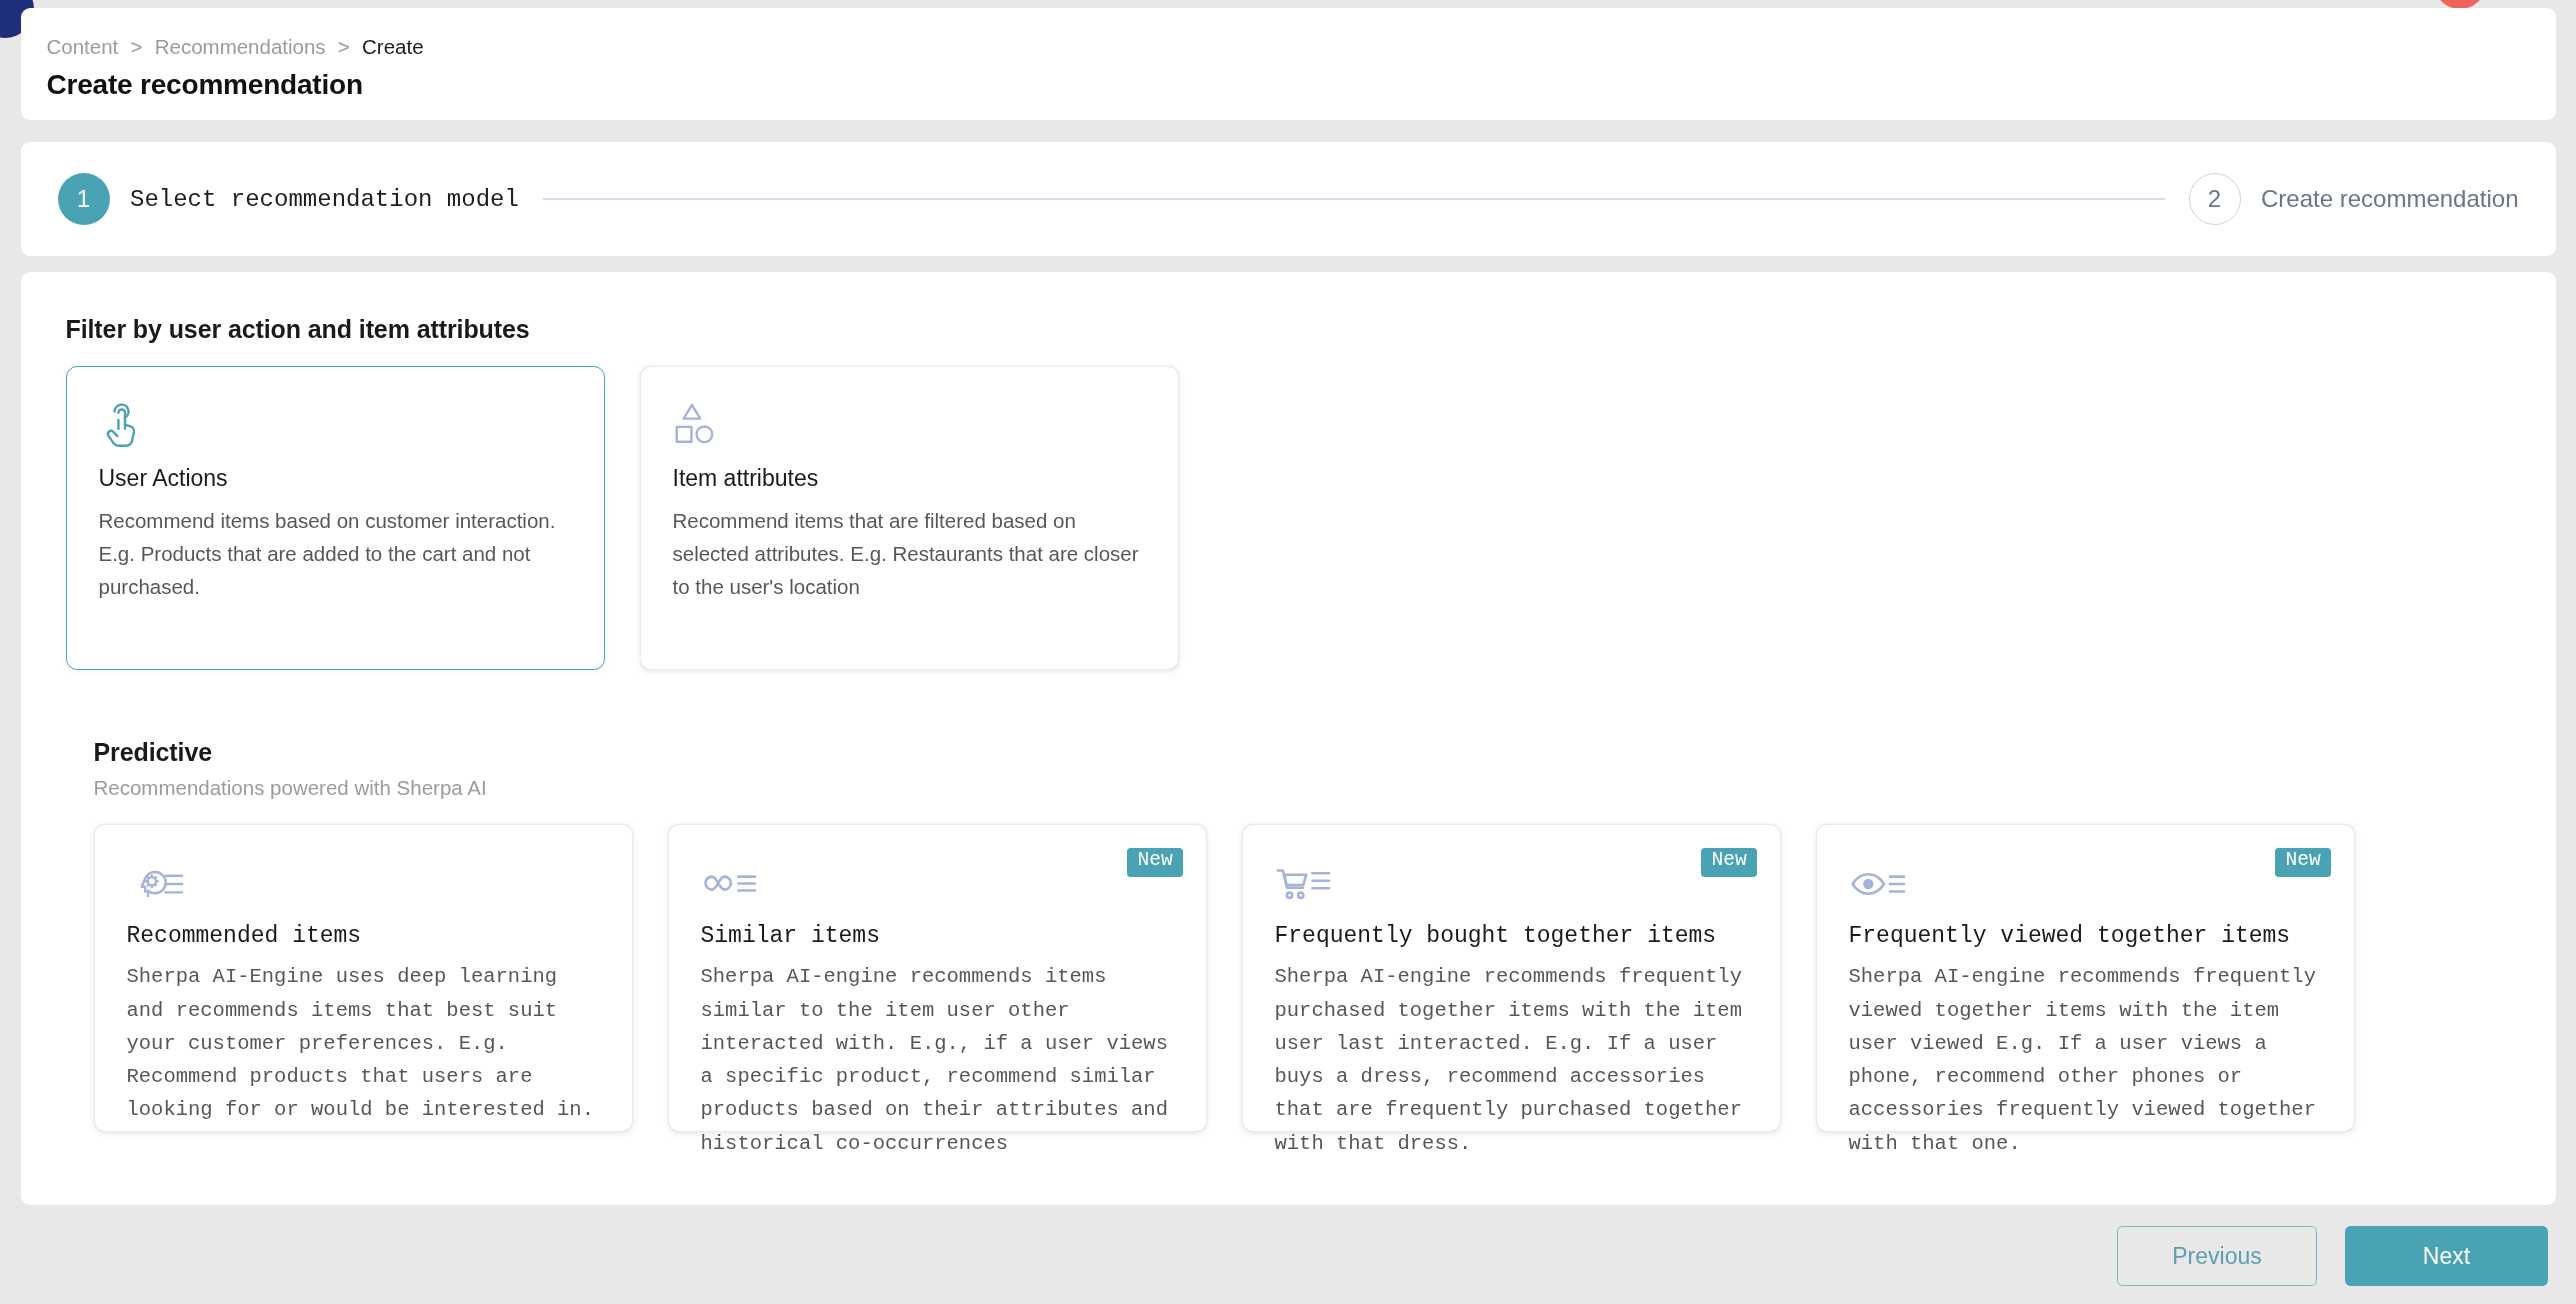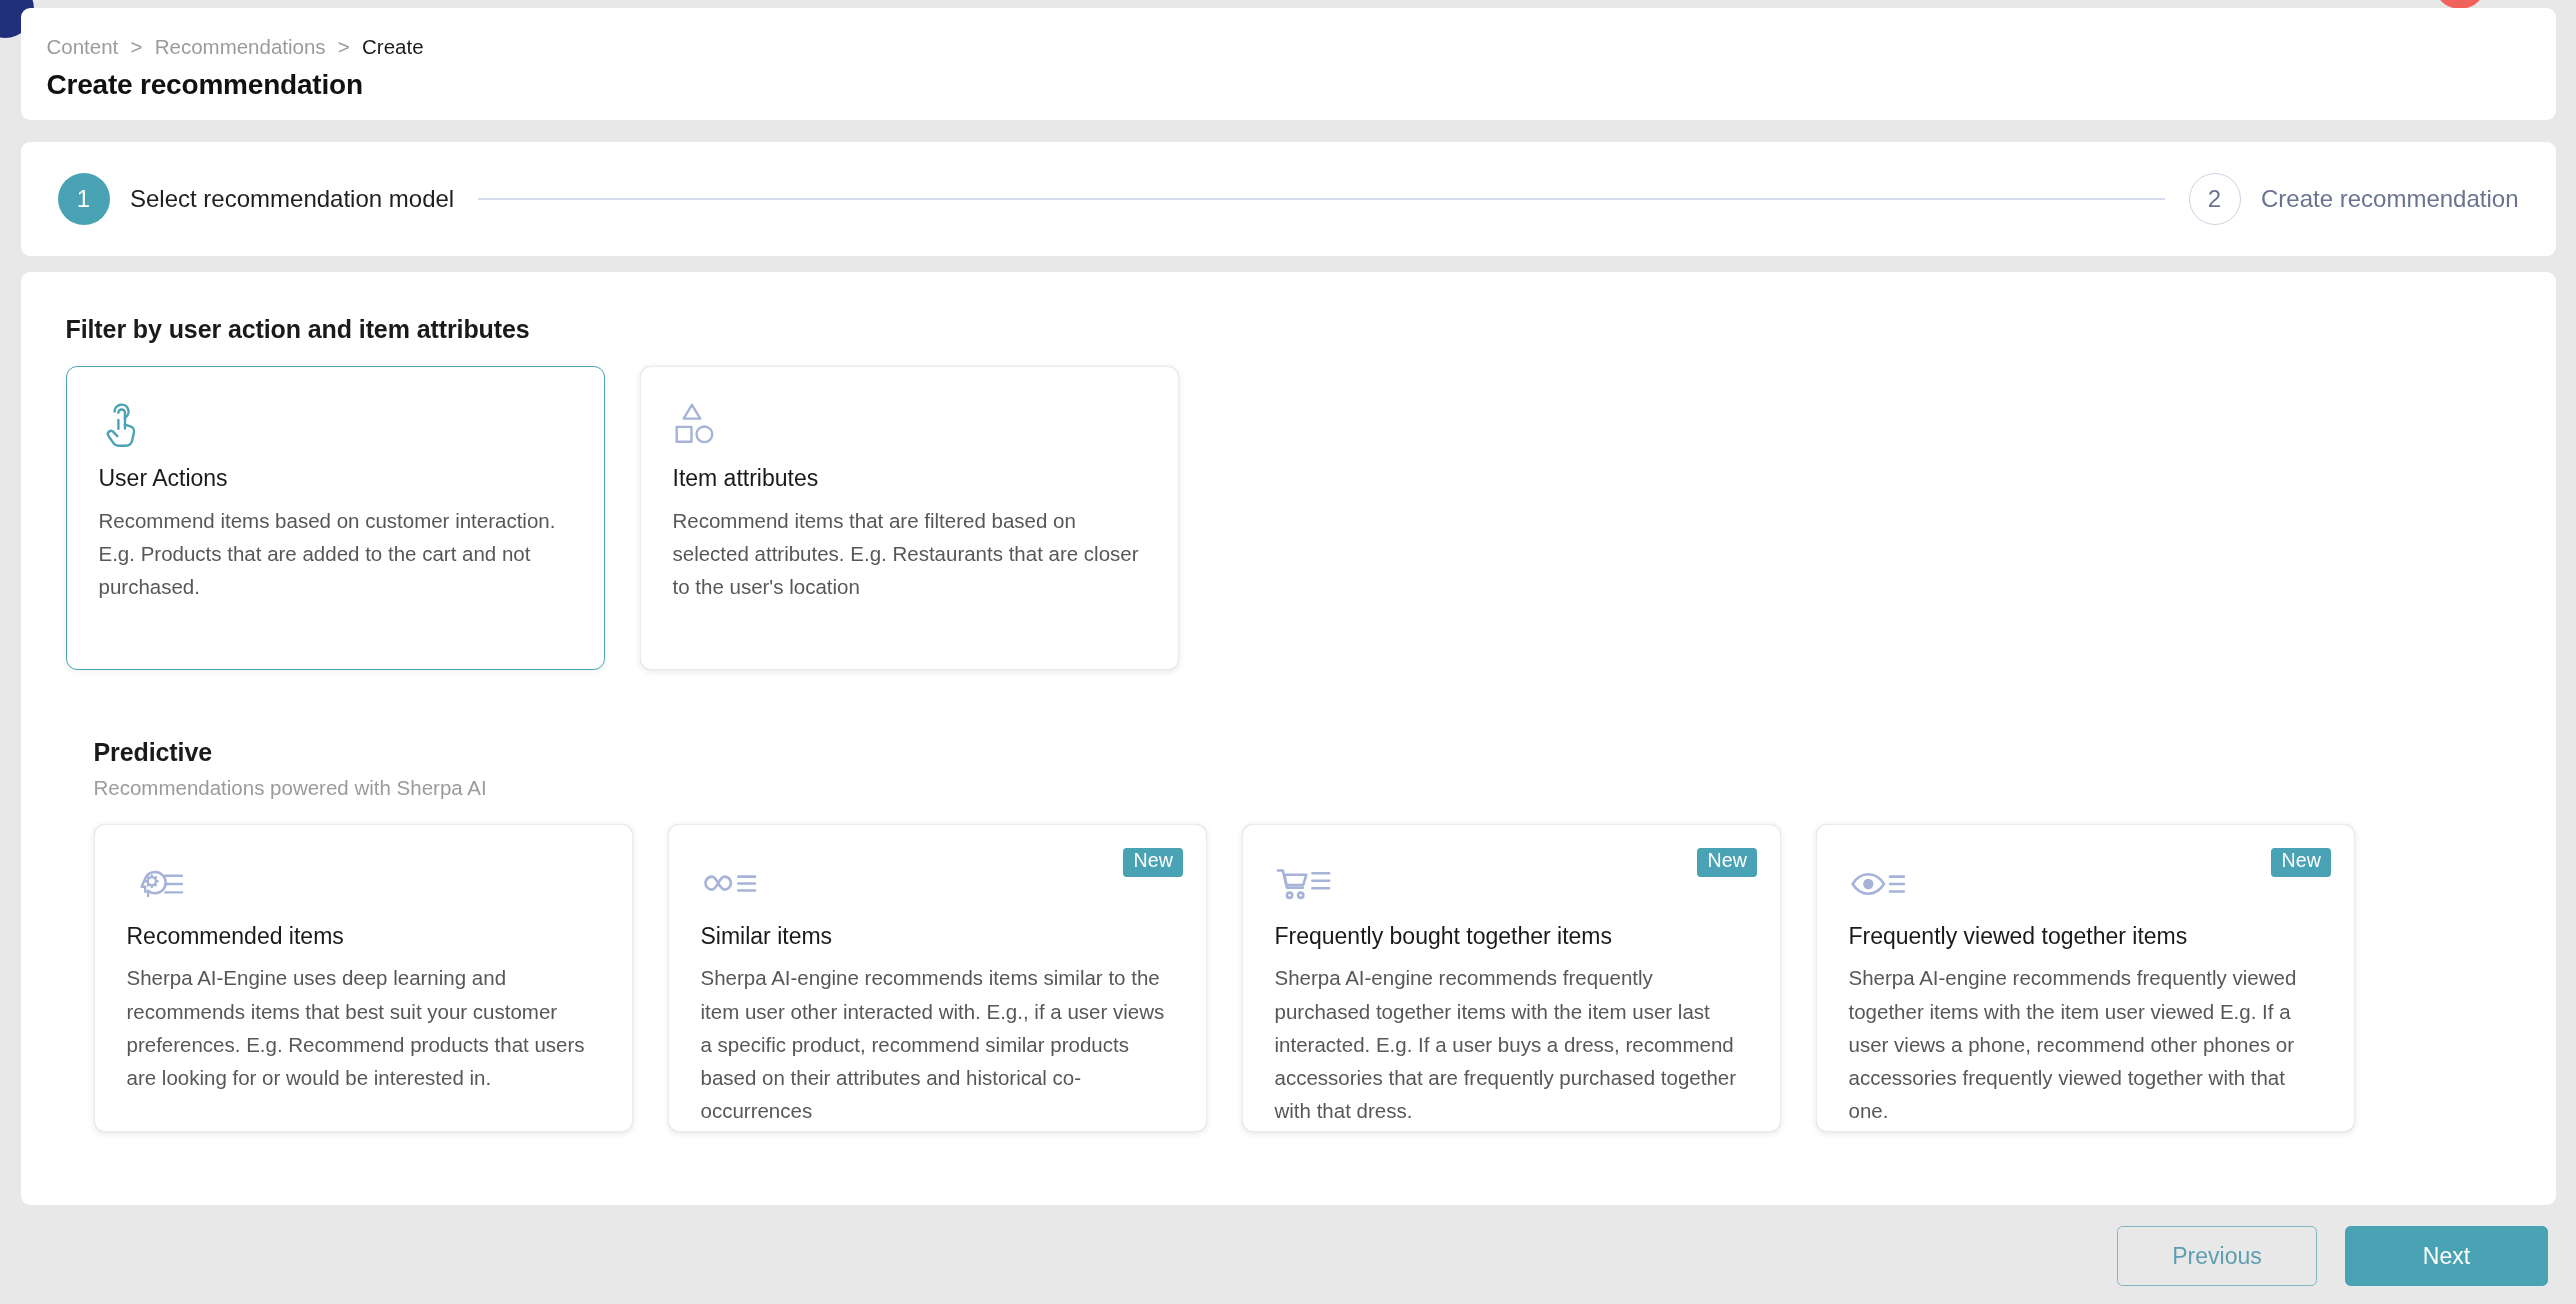--- a/index.html
+++ b/index.html
@@ -41,21 +41,21 @@
   }
   .step { display: flex; align-items: center; flex: 0 0 auto; }
   .step-num {
     width: 52px; height: 52px; border-radius: 50%;
     display: flex; align-items: center; justify-content: center;
     font-size: 24px; flex: 0 0 auto;
   }
   .step-num.active { background: #4aa3b5; color: #ffffff; }
   .step-num.idle { background: #ffffff; border: 1.4px solid #cdd3e3; color: #6a7490; }
   .step-label { font-size: 24px; margin-left: 20.5px; white-space: nowrap; }
-  .step-label.active { color: #1f1f1f; }
+  .step-label.active { color: #1f1f1f; font-family: Liberation Mono, monospace; }
   .step-label.idle { color: #6a7490; }
   .step-line { flex: 1 1 auto; height: 1.9px; background: #d7dced; margin: 0 24px; }
 
   
   .main-card {
     position: absolute; left: 20.5px; top: 272px; width: 2535px; height: 933px;
     background: #ffffff; border-radius: 9.3px;
   }
   .section-title {
     font-size: 25px; font-weight: bold; color: #1a1a1a; letter-spacing: -0.1px;
@@ -68,21 +68,21 @@
   
   .card-row { display: flex; gap: 35px; }
   .opt-card {
     position: relative; background: #ffffff; border-radius: 11.2px;
     border: 0.9px solid #ebebeb;
     box-shadow: 0 1.9px 6.5px rgba(30,40,70,0.10), 0 0 0.9px rgba(30,40,70,0.10);
     padding: 32px 32px 28px 32px;
   }
   .opt-card.selected { border: 1.4px solid #4aa3b5; box-shadow: 0 1.9px 6.5px rgba(30,40,70,0.06); }
   .filter-row .opt-card { width: 539px; height: 304px; }
-  .pred-row .opt-card { width: 539px; height: 308px; }
+  .pred-row .opt-card { width: 539px; height: 308px; font-family: Liberation Mono, monospace; }
 
   .card-icon { height: 54px; display: flex; align-items: center; }
   .card-title { font-size: 23px; color: #1a1a1a; margin-top: 12px; }
   .card-desc { font-size: 20.5px; line-height: 1.62; color: #575757; margin-top: 11.2px; }
 
   .new-badge {
     position: absolute; right: 22.4px; top: 22.4px;
     background: #4aa3b5; color: #ffffff; font-size: 19.6px;
     padding: 2.8px 10.3px 4.7px 10.3px; border-radius: 3.7px; line-height: 1.1;
   }

